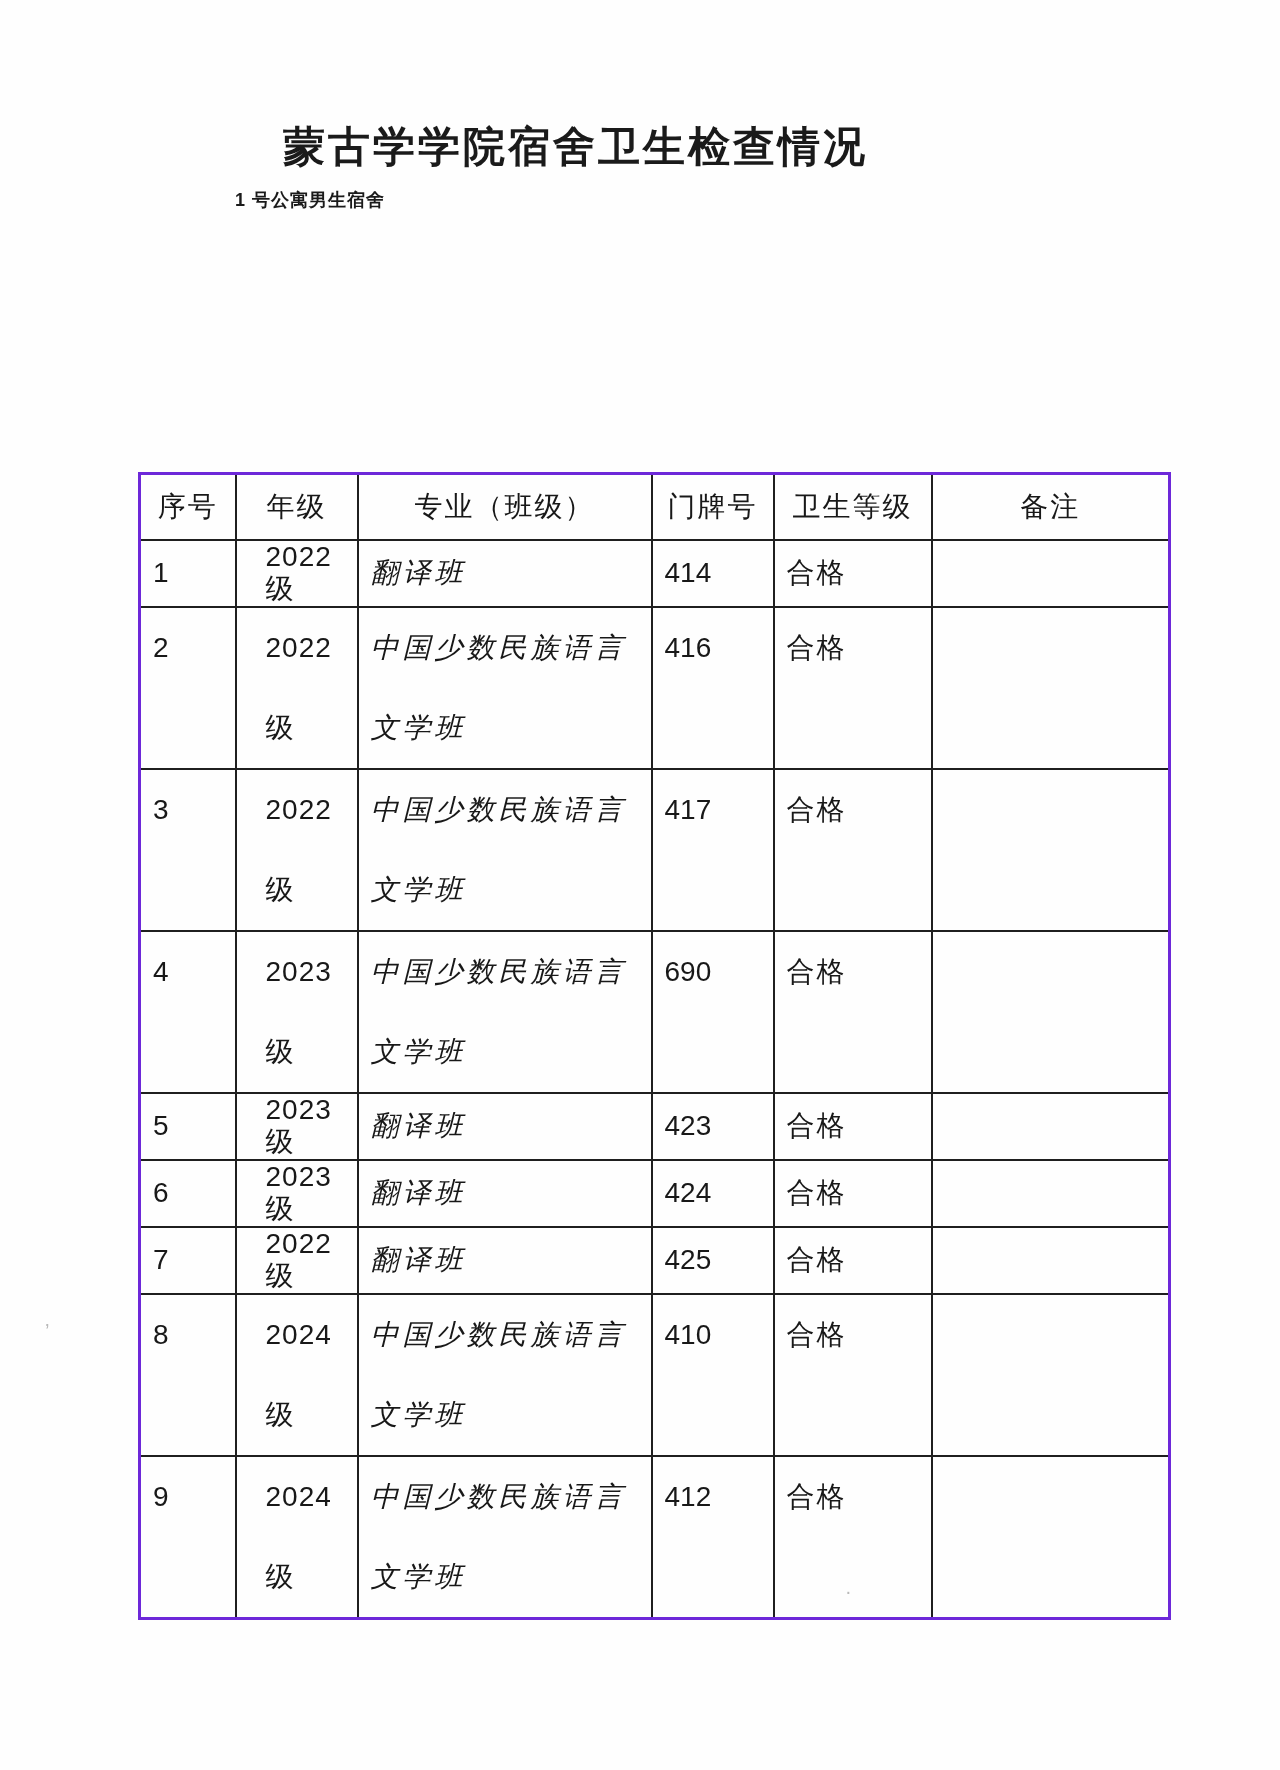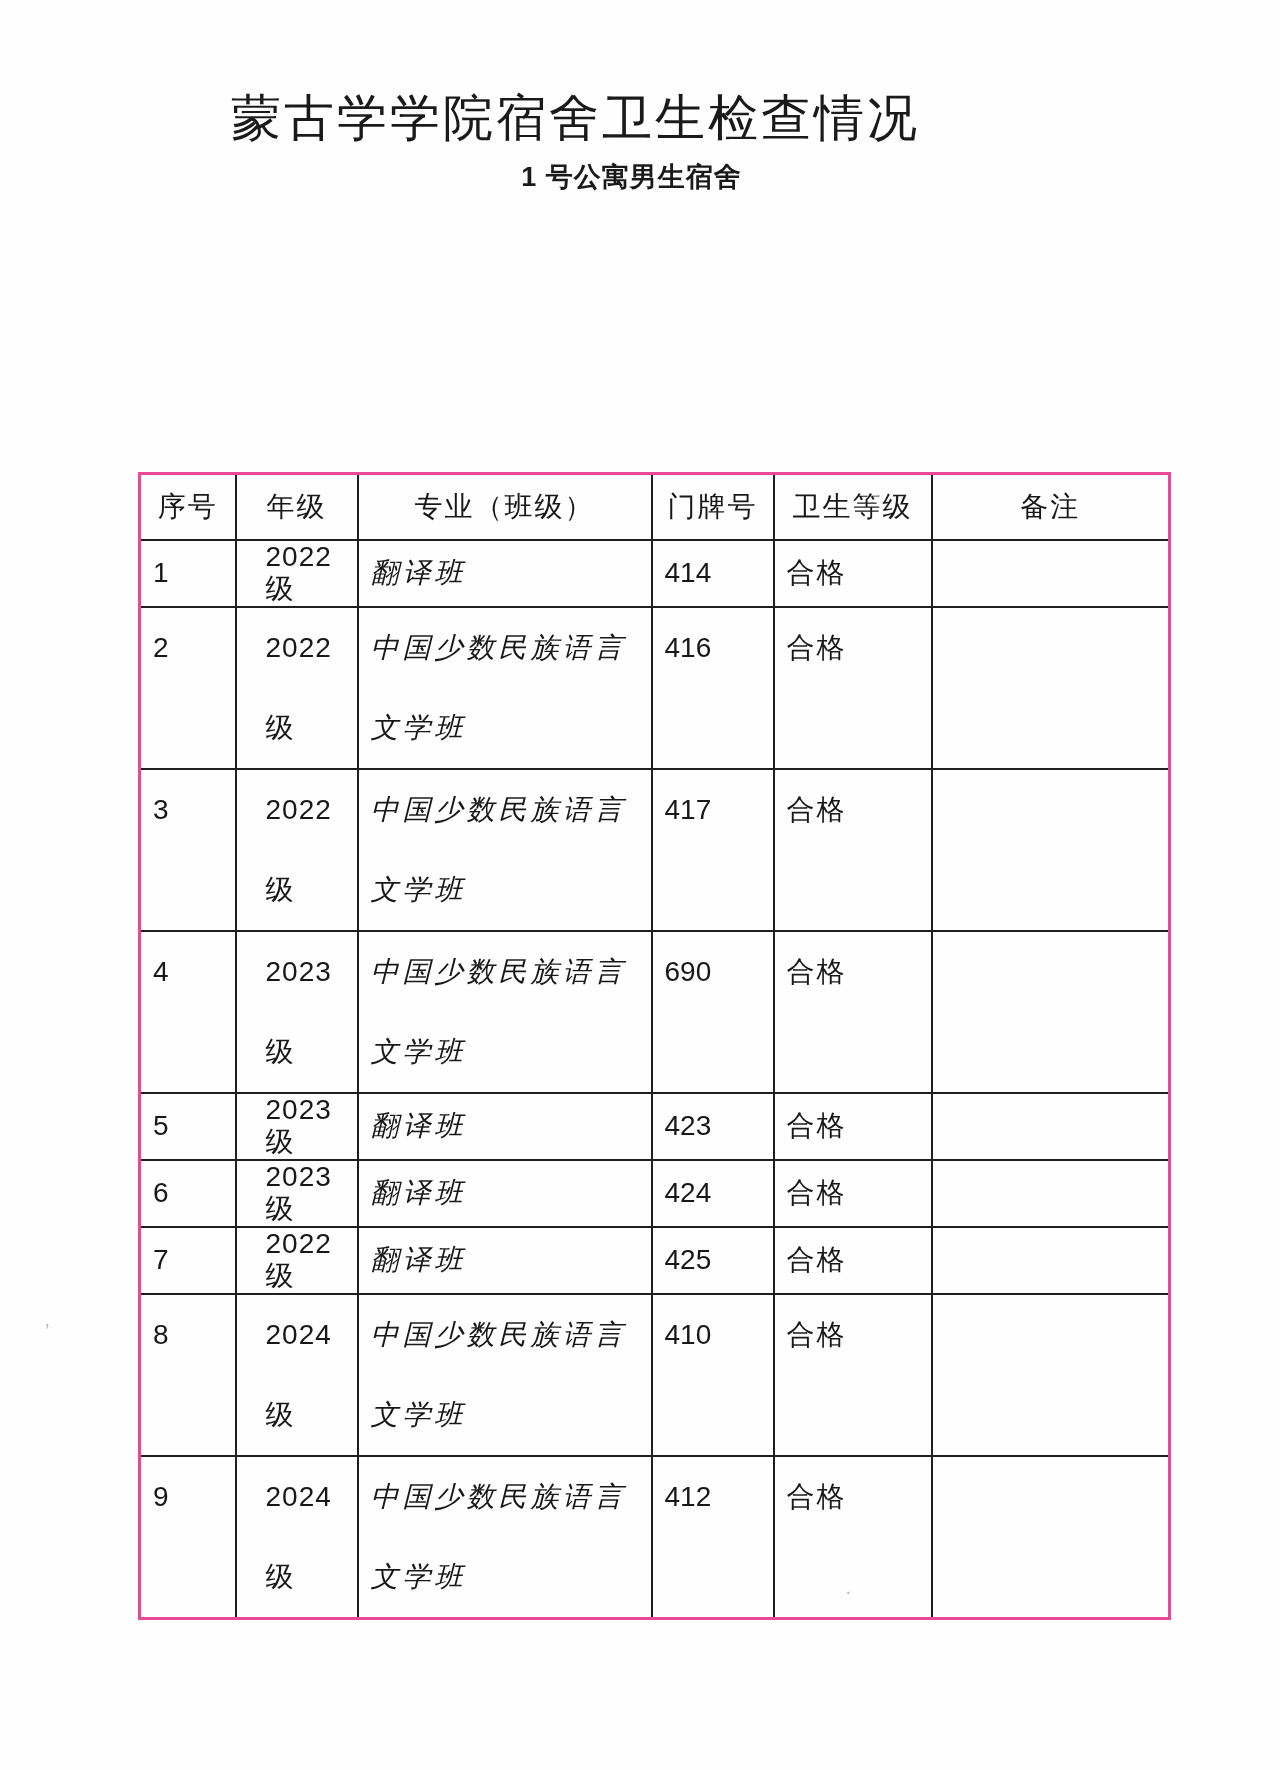--- a/index.html
+++ b/index.html
@@ -15,51 +15,50 @@
     overflow: hidden;
   }
   
   .textcol {
     position: absolute;
     left: 123px;
     top: 0;
     width: 905px;
   }
   .doc-title {
-    margin-top: 91px;
+    margin-top: 120px;
     text-align: center;
-    font-size: 50px;
-    font-weight: 400;
+    font-size: 42px;
+    font-weight: 700;
     letter-spacing: 3px;
     line-height: 54px;
   }
   .intro {
     margin: 60px 43px 0 57px;
     font-size: 26px;
     line-height: 59px;
     letter-spacing: 1px;
     text-indent: 52px;
     text-align: justify;
   }
   .section-label {
     margin: 14px 0 0 112px;
-    font-size: 27px;
+    font-size: 18px;
     font-weight: 700;
     letter-spacing: 1px;
-    text-align: center;
   }
   
   .insp-table {
     position: absolute;
     left: 138px;
     top: 472px;
     width: 1030px;
     border-collapse: collapse;
     table-layout: fixed;
-    border: 3px solid #ec4899;
+    border: 3px solid #6d28d9;
   }
   .insp-table th, .insp-table td {
     border: 2px solid #1f1f1f;
     font-size: 28px;
     color: #181818;
     overflow: hidden;
   }
   .insp-table thead tr { height: 66px; }
   .insp-table th {
     font-weight: 400;

